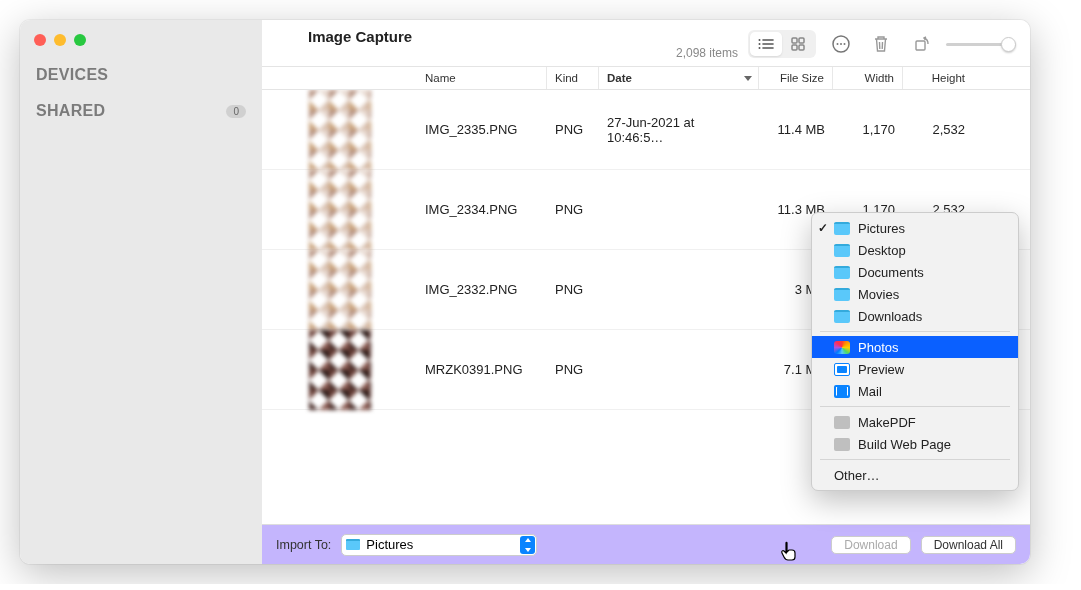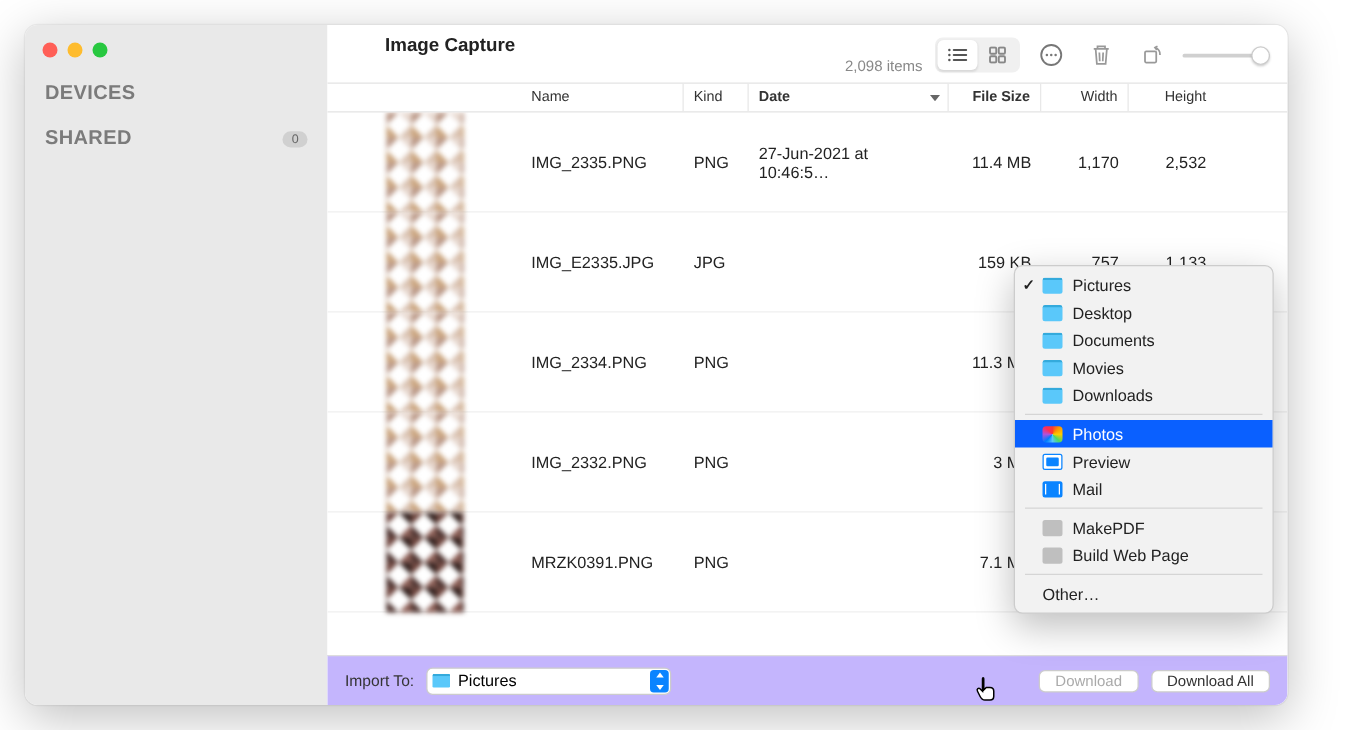--- a/index.html
+++ b/index.html
@@ -122,21 +122,21 @@
     font-size:11.5px; color:#333; height:24px; align-items:stretch;
   }
   .ch { display:flex; align-items:center; padding:0 8px; border-right:1px solid #e8e8e8;}
   .ch.thumb{width:155px; border-right:none;}
   .ch.name{width:130px;}
   .ch.kind{width:52px;}
   .ch.date{width:160px; font-weight:600; position:relative;}
   .ch.date::after{content:""; position:absolute; right:6px; top:9px;
      border-left:4px solid transparent; border-right:4px solid transparent;
      border-top:5px solid #666;}
-  .ch.size{width:74px; justify-content:flex-end;font-weight:bold;}
+  .ch.size{width:74px; justify-content:flex-end;}
   .ch.width{width:70px; justify-content:flex-end;}
   .ch.height{width:70px; justify-content:flex-end; border-right:none;}
   
   .rows { flex:1; overflow:hidden; }
   .row {
     display:flex; align-items:center; height:80px;
     border-bottom:1px solid #f0f0f0;
   }
   .cell { padding:0 8px; font-size:13px; color:#222;}
   .cell.thumb{width:155px; display:flex; justify-content:center;}
@@ -341,31 +341,20 @@
     <div class="cell kind">PNG</div>
     <div class="cell date">27-Jun-2021 at 10:46:5…</div>
     <div class="cell size">11.4 MB</div>
     <div class="cell width">1,170</div>
     <div class="cell height">2,532</div>
         </div>
         <div class="row">
     <div class="cell thumb">
             <div class="thumb-img "></div>
           </div>
-    <div class="cell name">IMG_E2335.JPG</div>
-    <div class="cell kind">JPG</div>
-    <div class="cell date"></div>
-    <div class="cell size">159 KB</div>
-    <div class="cell width">757</div>
-    <div class="cell height">1,133</div>
-        </div>
-        <div class="row">
-    <div class="cell thumb">
-            <div class="thumb-img "></div>
-          </div>
     <div class="cell name">IMG_2334.PNG</div>
     <div class="cell kind">PNG</div>
     <div class="cell date"></div>
     <div class="cell size">11.3 MB</div>
     <div class="cell width">1,170</div>
     <div class="cell height">2,532</div>
         </div>
         <div class="row">
     <div class="cell thumb">
             <div class="thumb-img "></div>

